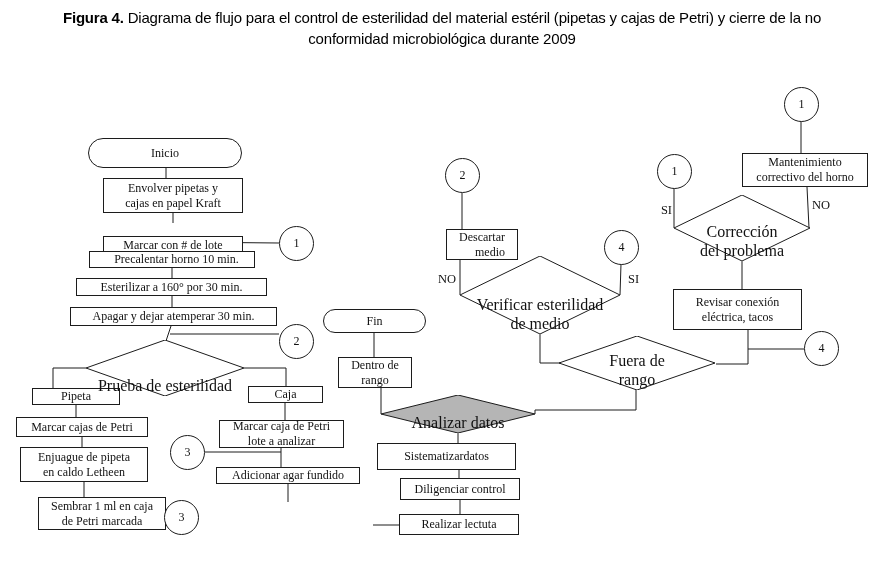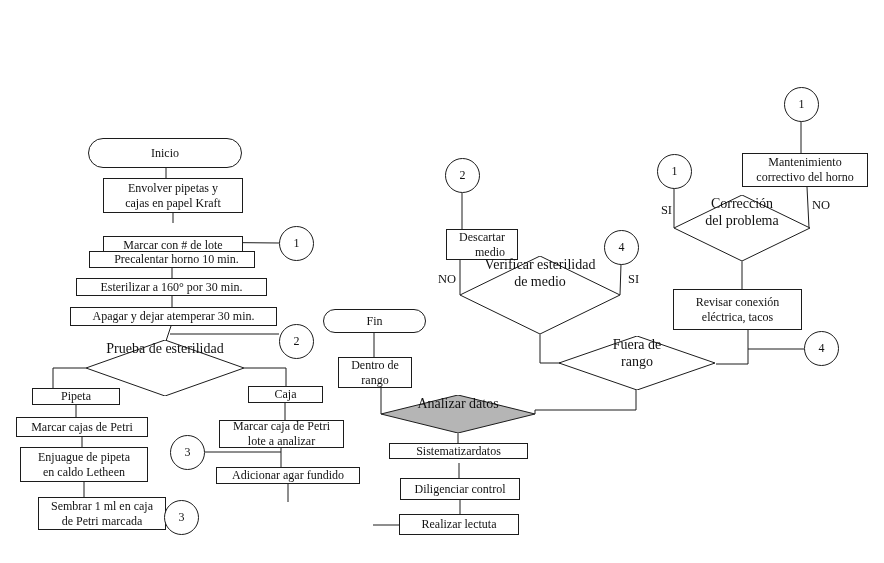--- a/index.html
+++ b/index.html
@@ -14,33 +14,37 @@
   svg.wires{position:absolute;left:0;top:0;width:884px;height:563px;}
   svg.wires line{stroke:#1c1c1c;stroke-width:1;}
   
   .node{position:absolute;box-sizing:border-box;border:1px solid #1c1c1c;background:#fff;
         display:flex;align-items:center;justify-content:center;text-align:center;
         font-size:12px;line-height:1.22;white-space:pre-line;padding:0 2px;}
   .stadium{border-radius:999px;}
   .circle{border-radius:50%;width:35px;height:35px;}
   
   .diamond{position:absolute;border:none;background:transparent;display:flex;
-           align-items:flex-start;justify-content:center;text-align:center;
-           font-size:14px;line-height:1.22;white-space:pre-line;}
+           align-items:flex-end;justify-content:center;text-align:center;
+           font-size:16px;line-height:1.22;white-space:pre-line;}
   .diamond svg{position:absolute;left:0;top:0;width:100%;height:100%;}
   .diamond polygon{stroke:#1c1c1c;stroke-width:1;vector-effect:non-scaling-stroke;}
   .dlabel{position:relative;z-index:1;}
   
   .branch{position:absolute;font-size:12.5px;color:#111;}
 </style>
 </head>
 <body>
 
 <div id="canvas">
 
+  <div class="fig-title">
+    <div><b>Figura 4.</b><span> Diagrama de flujo para el control de esterilidad del material estéril (pipetas y cajas de Petri) y cierre de la no</span></div>
+    <div>conformidad microbiológica durante 2009</div>
+  </div>
 
   <svg class="wires" xmlns="http://www.w3.org/2000/svg">
     <line x1="166" y1="168" x2="166" y2="178"></line>
     <line x1="173" y1="213" x2="173" y2="223"></line>
     <line x1="173" y1="242" x2="173" y2="251"></line>
     <line x1="173" y1="242" x2="279" y2="243"></line>
     <line x1="172" y1="268" x2="172" y2="278"></line>
     <line x1="172" y1="296" x2="172" y2="307"></line>
     <line x1="171" y1="326" x2="166" y2="341"></line>
     <line x1="170" y1="334" x2="279" y2="334"></line>
@@ -110,21 +114,21 @@
   <div class="node" style="left:338px;top:357px;width:74px;height:31px;">Dentro de
 rango</div>
 
   <div class="diamond" style="left:381px;top:395px;width:154px;height:38px;">
     <svg viewBox="0 0 100 100" preserveAspectRatio="none">
         <polygon points="50,0 100,50 50,100 0,50" fill="#b5b5b5"></polygon>
       </svg>
     <span class="dlabel">Analizar datos</span>
   </div>
 
-  <div class="node" style="left:389px;top:443px;width:139px;height:16px;">Sistematizardatos</div>
+  <div class="node" style="left:377px;top:443px;width:139px;height:27px;">Sistematizardatos</div>
   <div class="node" style="left:400px;top:478px;width:120px;height:22px;">Diligenciar control</div>
   <div class="node" style="left:399px;top:514px;width:120px;height:21px;">Realizar lectuta</div>
   <div class="node" style="left:446px;top:229px;width:72px;height:31px;text-align:right;">Descartar
 medio</div>
 
   <div class="diamond" style="left:460px;top:256px;width:160px;height:78px;">
     <svg viewBox="0 0 100 100" preserveAspectRatio="none">
         <polygon points="50,0 100,50 50,100 0,50" fill="#ffffff"></polygon>
       </svg>
     <span class="dlabel">Verificar esterilidad

